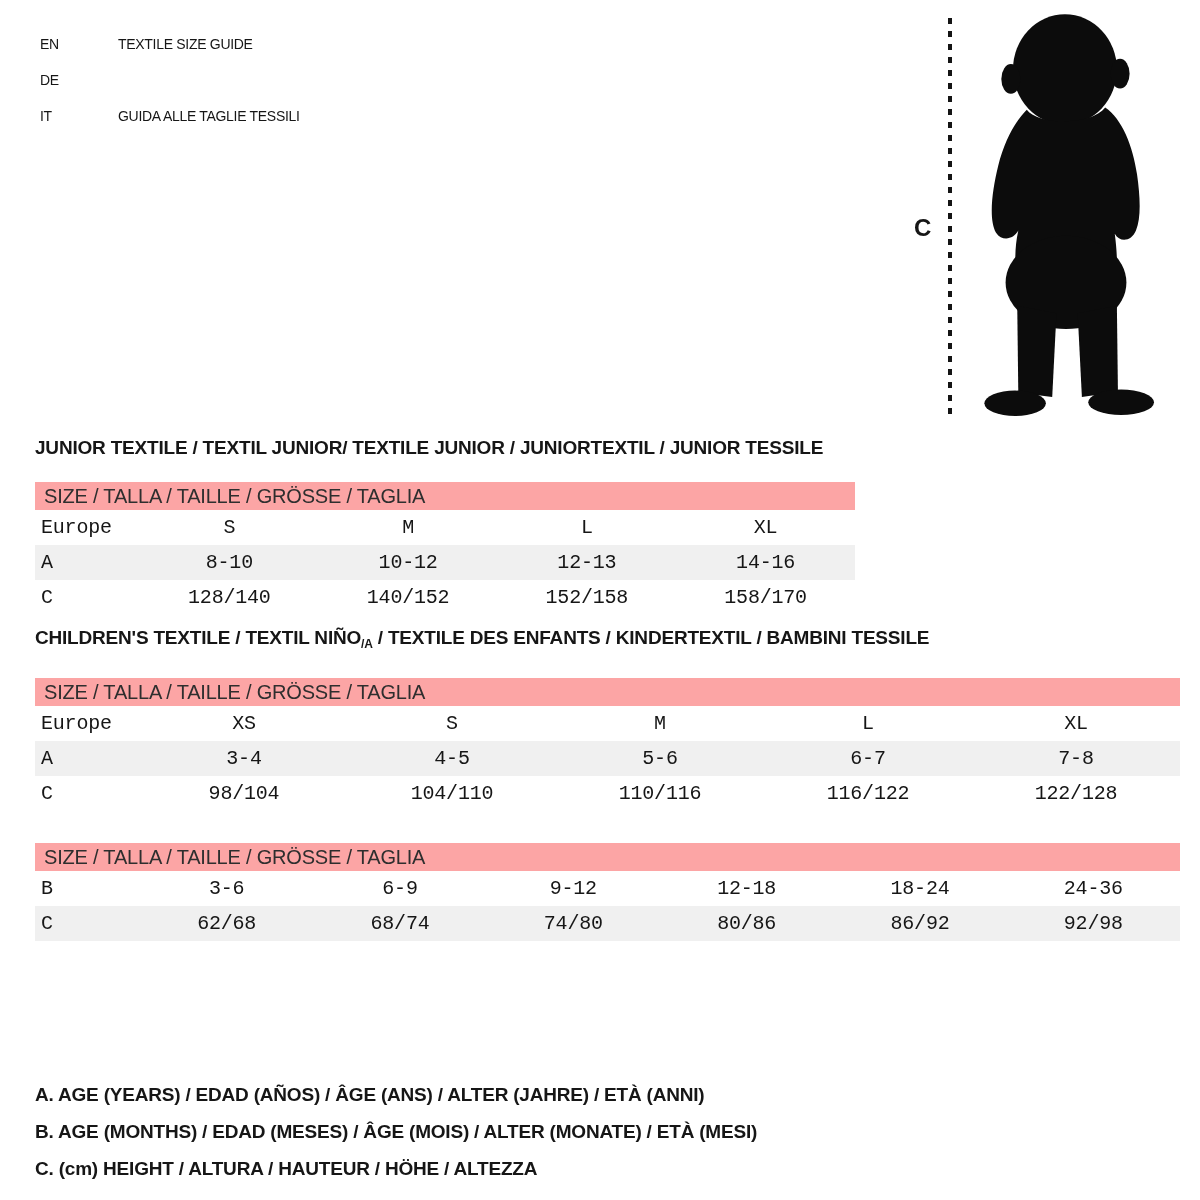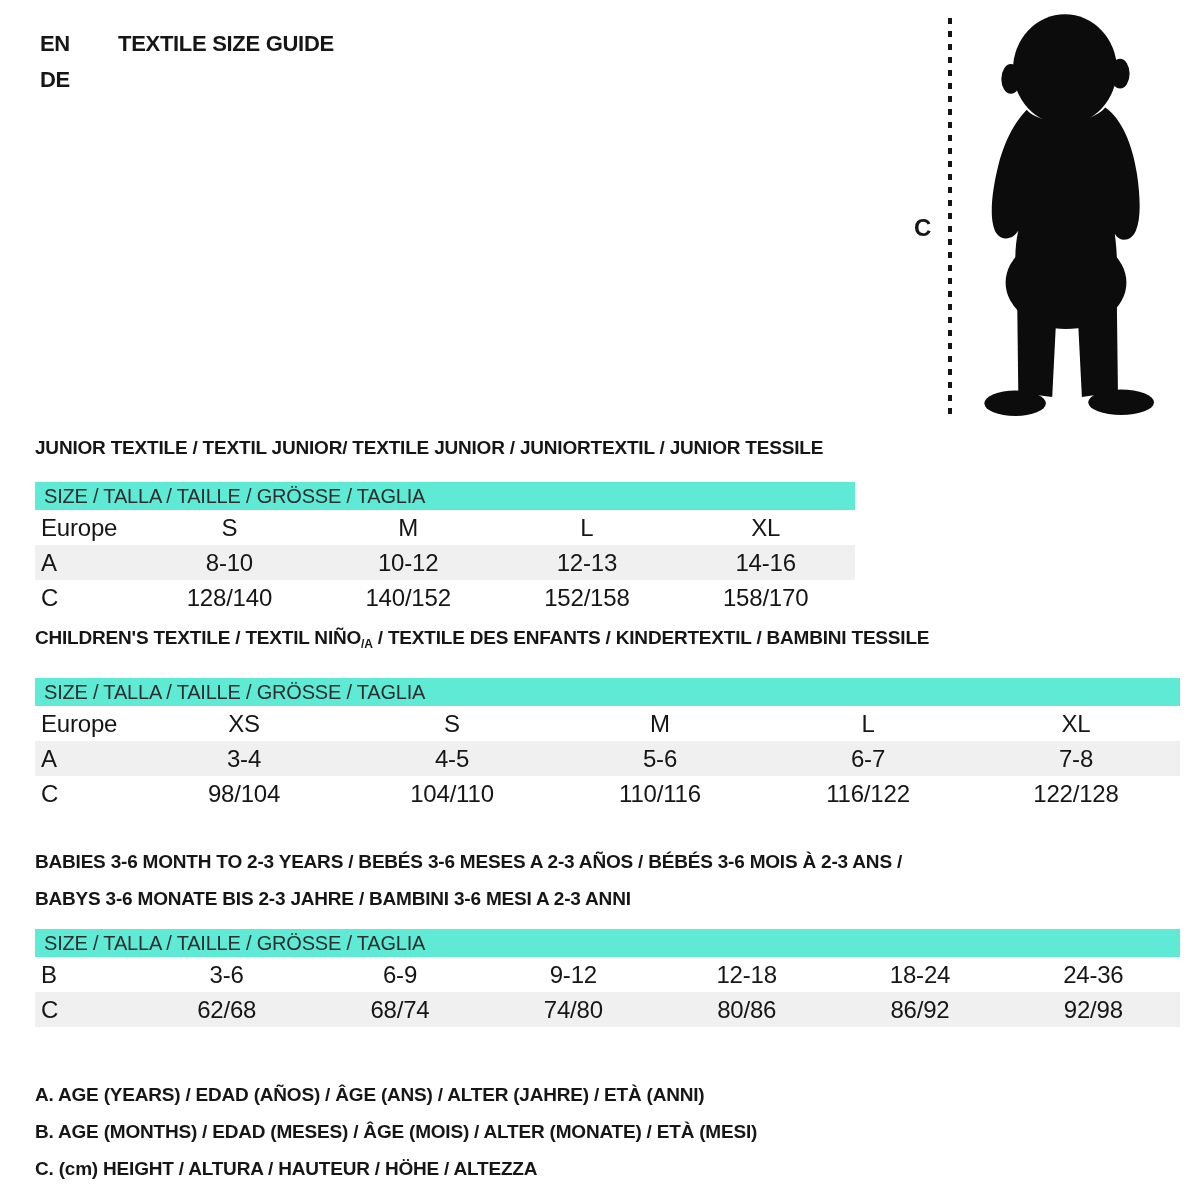--- a/index.html
+++ b/index.html
@@ -10,21 +10,21 @@
     color: #161616;
     position: relative;
     overflow: hidden;
   }
   .page { position: absolute; inset: 0; background: #ffffff; }
 
   
   .lang-block { position: absolute; left: 40px; top: 26px; }
   .lang-row { display: grid; grid-template-columns: 78px auto; line-height: 36px; }
   .lang-code, .lang-title {
-    font-weight: 700; font-size: 22px; letter-spacing: -0.3px; white-space: nowrap;
+    font-weight: 400; font-size: 14px; letter-spacing: -0.3px; white-space: nowrap;
   }
 
   
   .figure { position: absolute; left: 898px; top: 8px; width: 290px; height: 428px; }
   .figure-label {
     position: absolute; left: 16px; top: 206px;
     font-weight: 700; font-size: 24px;
   }
   .dashed-line {
     position: absolute; left: 50px; top: 10px; width: 4px; height: 402px;
@@ -39,26 +39,26 @@
   .sec-babies   { top: 843px; width: 1145px; }
 
   .sec-heading {
     font-weight: 700; font-size: 19px; letter-spacing: -0.2px;
     line-height: 24px; margin-bottom: 22px; white-space: nowrap;
   }
   .sec-babies .sec-heading { line-height: 37px; margin-bottom: 12px; }
   .sec-heading .subscript { font-size: 12px; vertical-align: -4px; }
 
   .tbl-header {
-    height: 28px; line-height: 28px; background: #5eead4; color: #2e2e2e;
+    height: 28px; line-height: 28px; background: #fca5a5; color: #2e2e2e;
     font-size: 20px; padding-left: 9px; letter-spacing: -0.2px;
   }
   .tbl-row { display: grid; height: 35px; align-items: center; }
   .tbl-row.shaded { background: #f0f0f0; }
-  .cell { font-size: 24px; letter-spacing: -0.2px; white-space: nowrap; }
+  .cell { font-size: 20px; letter-spacing: -0.2px; white-space: nowrap; font-family: Liberation Mono, monospace; }
   .cell.label { text-align: left; padding-left: 6px; }
   .cell.val { text-align: center; }
 
   
   .legend { position: absolute; left: 35px; top: 1068px; margin-top: 8px; }
   .legend-line {
     font-weight: 700; font-size: 19px; line-height: 37px;
     letter-spacing: -0.2px; white-space: nowrap;
   }
 </style>
@@ -67,20 +67,24 @@
 
 <div class="page">
 
   <div class="lang-block" id="lang-block">
       <div class="lang-row">
         <span class="lang-code">EN</span>
         <span class="lang-title">TEXTILE SIZE GUIDE</span>
       </div>
       <div class="lang-row">
         <span class="lang-code">DE</span>
+      </div>
+      <div class="lang-row">
+        <span class="lang-code">IT</span>
+        <span class="lang-title">GUIDA ALLE TAGLIE TESSILI</span>
       </div>
     </div>
 
   <div class="figure">
     <span class="figure-label">C</span>
     <div class="dashed-line"></div>
     <svg viewBox="0 0 200 400" aria-hidden="true">
       <g fill="#0c0c0c">
         <ellipse cx="99" cy="57" rx="49" ry="52"></ellipse>
         <ellipse cx="48" cy="66" rx="9" ry="14"></ellipse>
@@ -158,24 +162,20 @@
             <div class="cell val">104/110</div>
             <div class="cell val">110/116</div>
             <div class="cell val">116/122</div>
             <div class="cell val">122/128</div>
           </div>
         </div>
     </div>
   </section>
 
   <section class="section sec-babies">
-    <h2 class="sec-heading">
-        <div class="heading-line"><span>BABIES 3-6 MONTH TO 2-3 YEARS / BEBÉS 3-6 MESES A 2-3 AÑOS / BÉBÉS 3-6 MOIS À 2-3 ANS /</span></div>
-        <div class="heading-line"><span>BABYS 3-6 MONATE BIS 2-3 JAHRE / BAMBINI 3-6 MESI A 2-3 ANNI</span></div>
-      </h2>
     <div class="tbl">
       <div class="tbl-header">SIZE / TALLA / TAILLE / GRÖSSE / TAGLIA</div>
       <div class="tbl-rows">
           <div class="tbl-row" style="grid-template-columns: 105px repeat(6, 1fr);">
             <div class="cell label">B</div>
             <div class="cell val">3-6</div>
             <div class="cell val">6-9</div>
             <div class="cell val">9-12</div>
             <div class="cell val">12-18</div>
             <div class="cell val">18-24</div>

